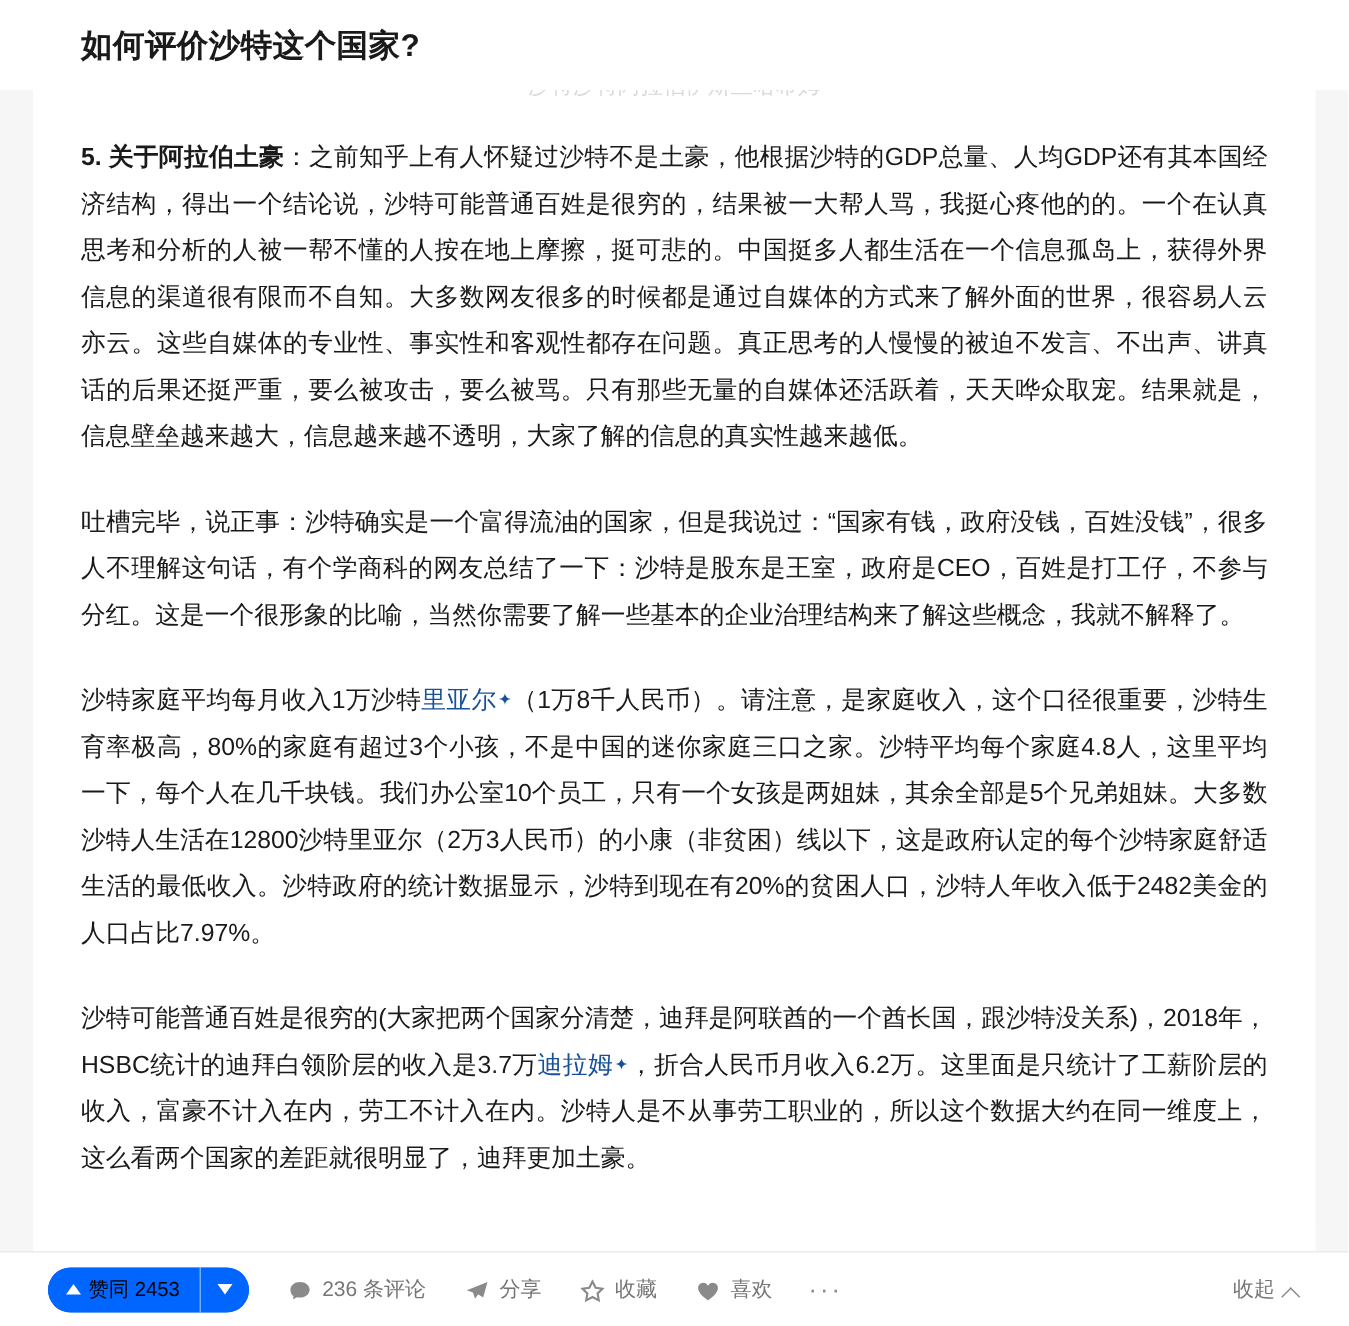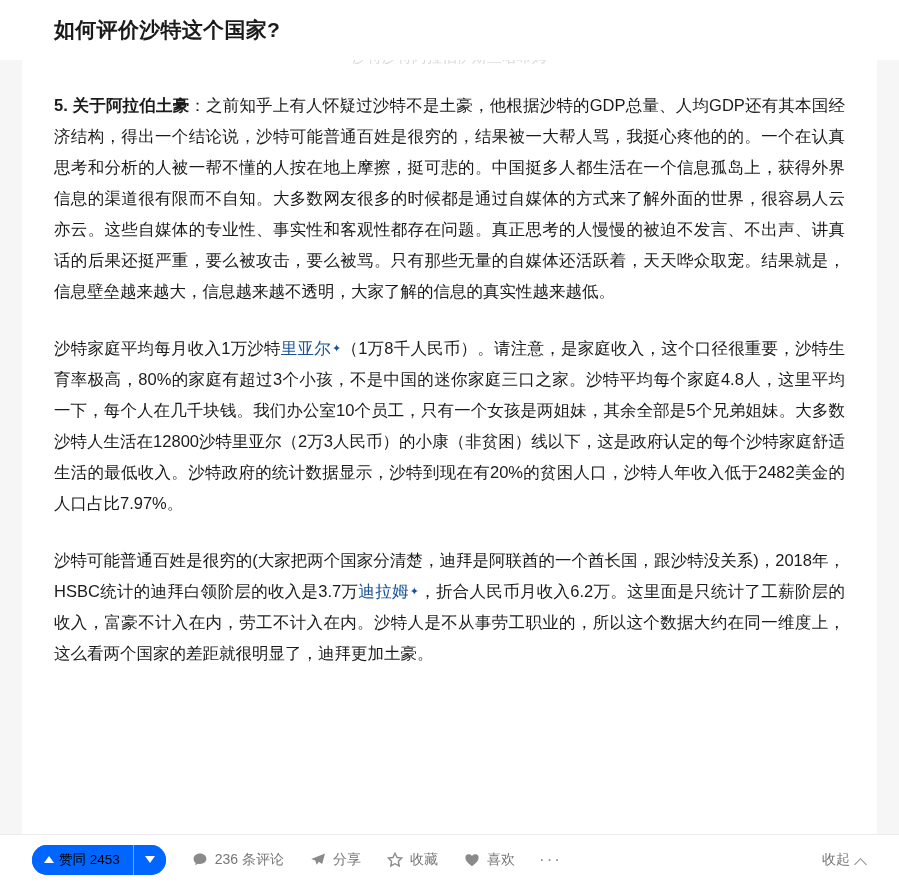--- a/index.html
+++ b/index.html
@@ -141,21 +141,21 @@
   }
   .tri-down {
     width: 0; height: 0;
     border-left: 5px solid transparent;
     border-right: 5px solid transparent;
     border-top: 7px solid #fff;
     display: inline-block;
   }
   .act {
     display: flex;
-    align-items: center;
+    align-items: flex-end;
     gap: 7px;
     margin-left: 26px;
     font-size: 14px;
     color: #767676;
     cursor: pointer;
     white-space: nowrap;
   }
   .act:first-of-type { margin-left: 34px; }
   .act svg { display: block; }
   .dots {
@@ -196,20 +196,21 @@
   <div class="header">
     <div class="header-title">如何评价沙特这个国家?</div>
   </div>
 
   <div class="ghost-line">沙特沙特阿拉伯伊斯兰哈希姆</div>
 
   <div class="article">
 
     <p class="para"><span class="b">5. 关于阿拉伯土豪</span><span>：之前知乎上有人怀疑过沙特不是土豪，他根据沙特的GDP总量、人均GDP还有其本国经济结构，得出一个结论说，沙特可能普通百姓是很穷的，结果被一大帮人骂，我挺心疼他的的。一个在认真思考和分析的人被一帮不懂的人按在地上摩擦，挺可悲的。中国挺多人都生活在一个信息孤岛上，获得外界信息的渠道很有限而不自知。大多数网友很多的时候都是通过自媒体的方式来了解外面的世界，很容易人云亦云。这些自媒体的专业性、事实性和客观性都存在问题。真正思考的人慢慢的被迫不发言、不出声、讲真话的后果还挺严重，要么被攻击，要么被骂。只有那些无量的自媒体还活跃着，天天哗众取宠。结果就是，信息壁垒越来越大，信息越来越不透明，大家了解的信息的真实性越来越低。</span></p>
 
+    <p class="para"><span>吐槽完毕，说正事：沙特确实是一个富得流油的国家，但是我说过：“国家有钱，政府没钱，百姓没钱”，很多人不理解这句话，有个学商科的网友总结了一下：沙特是股东是王室，政府是CEO，百姓是打工仔，不参与分红。这是一个很形象的比喻，当然你需要了解一些基本的企业治理结构来了解这些概念，我就不解释了。</span></p>
 
     <p class="para"><span>沙特家庭平均每月收入1万沙特</span><a class="lnk" href="#"><span>里亚尔</span><span class="ext">✦</span></a><span>（1万8千人民币）。请注意，是家庭收入，这个口径很重要，沙特生育率极高，80%的家庭有超过3个小孩，不是中国的迷你家庭三口之家。沙特平均每个家庭4.8人，这里平均一下，每个人在几千块钱。我们办公室10个员工，只有一个女孩是两姐妹，其余全部是5个兄弟姐妹。大多数沙特人生活在12800沙特里亚尔（2万3人民币）的小康（非贫困）线以下，这是政府认定的每个沙特家庭舒适生活的最低收入。沙特政府的统计数据显示，沙特到现在有20%的贫困人口，沙特人年收入低于2482美金的人口占比7.97%。</span></p>
 
     <p class="para last"><span>沙特可能普通百姓是很穷的(大家把两个国家分清楚，迪拜是阿联酋的一个酋长国，跟沙特没关系)，2018年，HSBC统计的迪拜白领阶层的收入是3.7万</span><a class="lnk" href="#"><span>迪拉姆</span><span class="ext">✦</span></a><span>，折合人民币月收入6.2万。这里面是只统计了工薪阶层的收入，富豪不计入在内，劳工不计入在内。沙特人是不从事劳工职业的，所以这个数据大约在同一维度上，这么看两个国家的差距就很明显了，迪拜更加土豪。</span></p>
 
   </div>
 
   <div class="fade"></div>
 
   <div class="actionbar">

